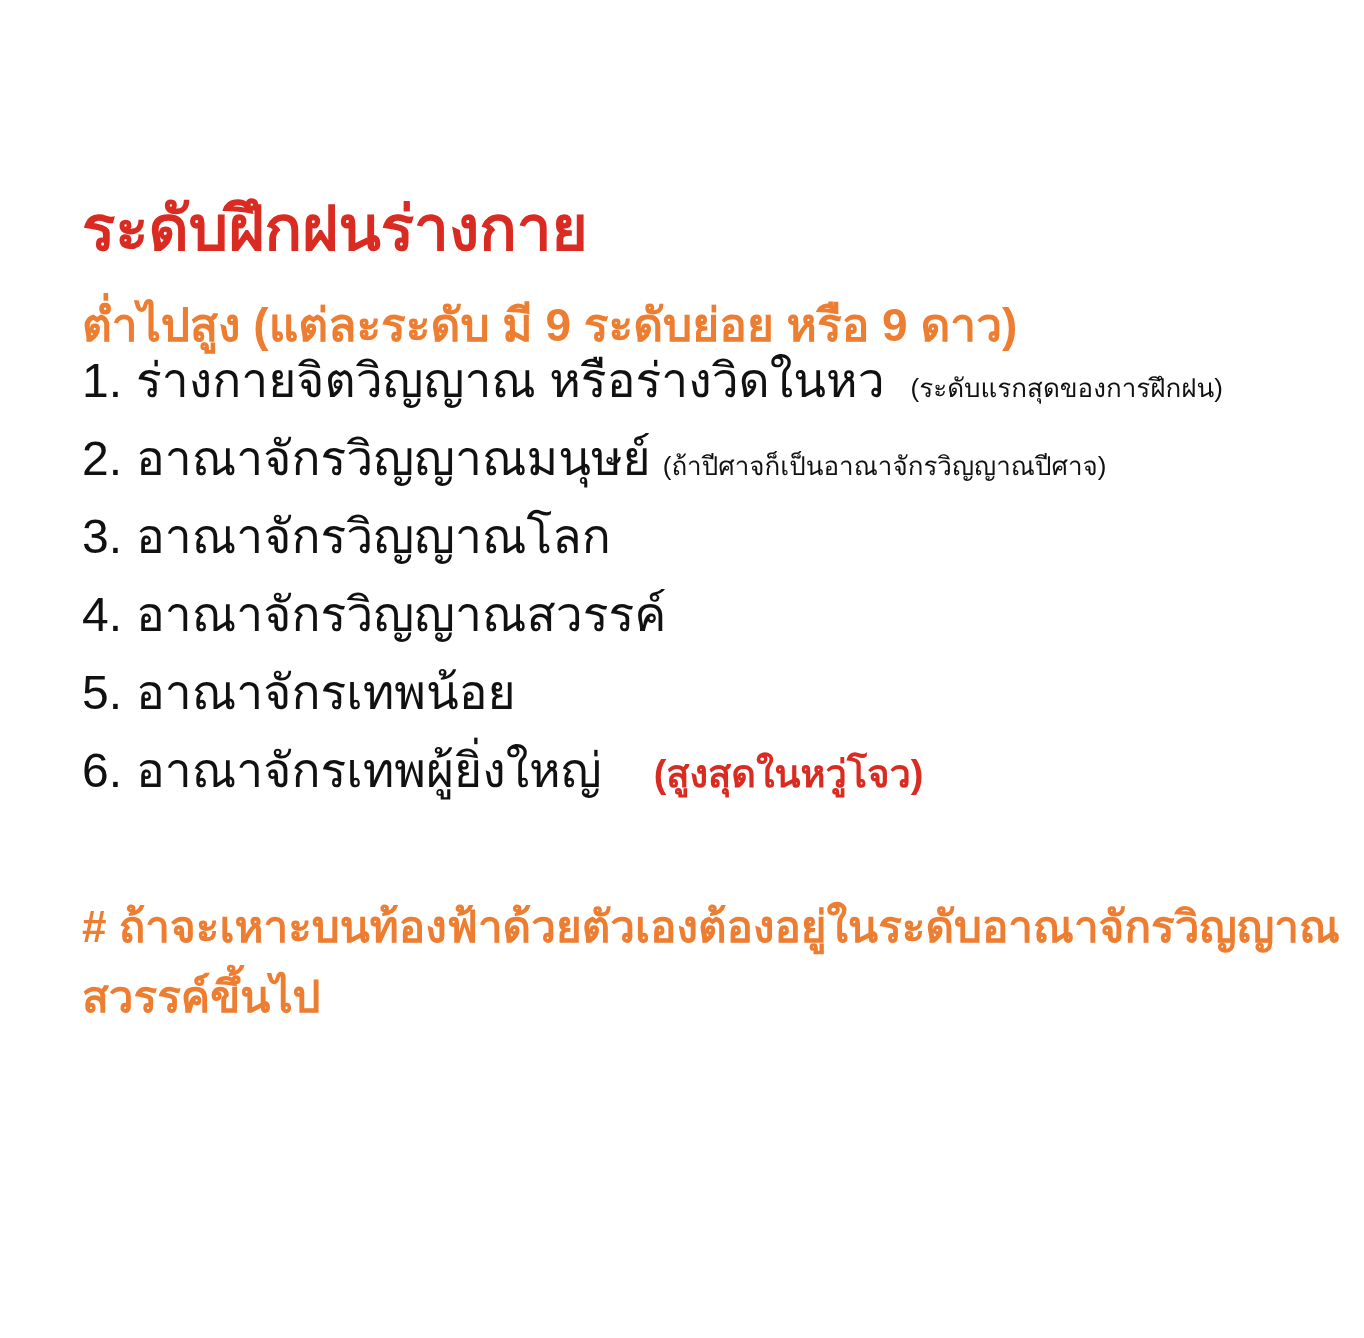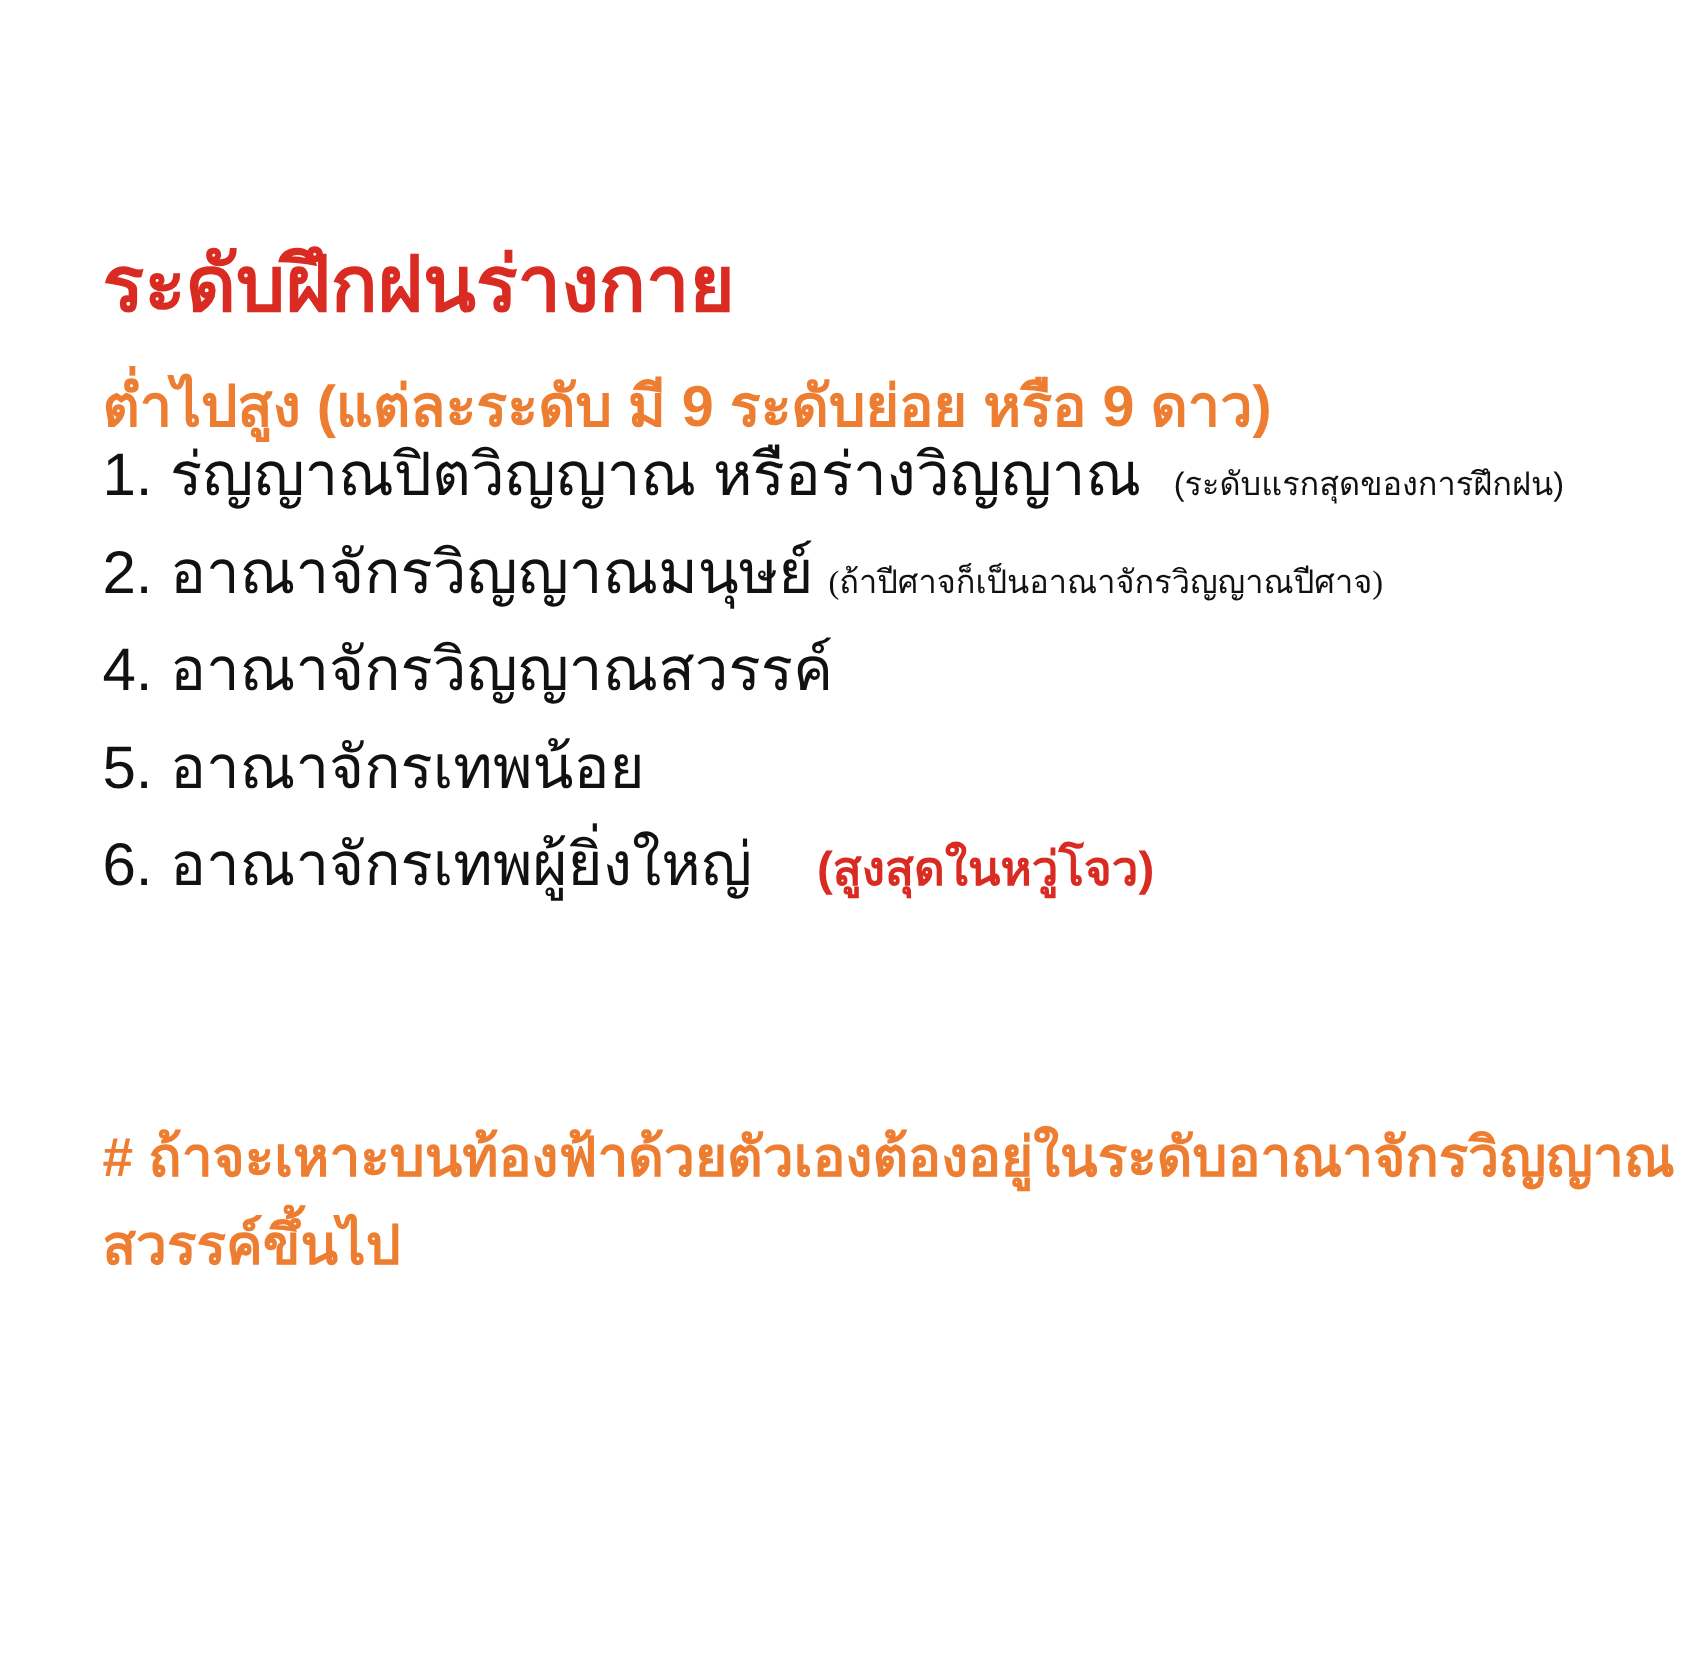--- a/index.html
+++ b/index.html
@@ -45,21 +45,21 @@
   .row {
     height: 78px;
     line-height: 78px;
     font-size: 48px;
     white-space: nowrap;
   }
   .row .num { margin-right: 14px; }
   .paren { font-size: 26px; color: var(--black, #111111); }
   .paren:empty { display: none; }
   .gap-md { margin-left: 26px; }
-  .gap-sm { margin-left: 12px; font-family: Liberation Serif, serif; }
+  .gap-sm { margin-left: 12px; }
   .gap-lg { margin-left: 52px; }
   .paren.red {
     color: var(--red, #d92b21);
     font-size: 38px;
     font-weight: 700;
   }
   .footnote {
     position: absolute;
     left: 82px;
     top: 892px;
@@ -83,24 +83,27 @@
 <body>
 
 <div class="page">
 
   <h1 class="title">ระดับฝึกฝนร่างกาย</h1>
 
   <h2 class="subtitle">ต่ำไปสูง (แต่ละระดับ มี 9 ระดับย่อย หรือ 9 ดาว)</h2>
 
   <div class="level-list">
     <div class="row">
-      <span class="num">1.</span><span class="main">ร่ญญาณปิตวิญญาณ หรือร่างวิญญาณ</span><span class="paren gap-md">(ระดับแรกสุดของการฝึกฝน)</span>
+      <span class="num">1.</span><span class="main">ร่างกายจิตวิญญาณ หรือร่างวิดในหว</span><span class="paren gap-md">(ระดับแรกสุดของการฝึกฝน)</span>
     </div>
     <div class="row">
       <span class="num">2.</span><span class="main">อาณาจักรวิญญาณมนุษย์</span><span class="paren gap-sm">(ถ้าปีศาจก็เป็นอาณาจักรวิญญาณปีศาจ)</span>
+    </div>
+    <div class="row">
+      <span class="num">3.</span><span class="main">อาณาจักรวิญญาณโลก</span>
     </div>
     <div class="row">
       <span class="num">4.</span><span class="main">อาณาจักรวิญญาณสวรรค์</span>
     </div>
     <div class="row">
       <span class="num">5.</span><span class="main">อาณาจักรเทพน้อย</span>
     </div>
     <div class="row">
       <span class="num">6.</span><span class="main">อาณาจักรเทพผู้ยิ่งใหญ่</span><span class="paren red gap-lg">(สูงสุดในหวู่โจว)</span>
     </div>

